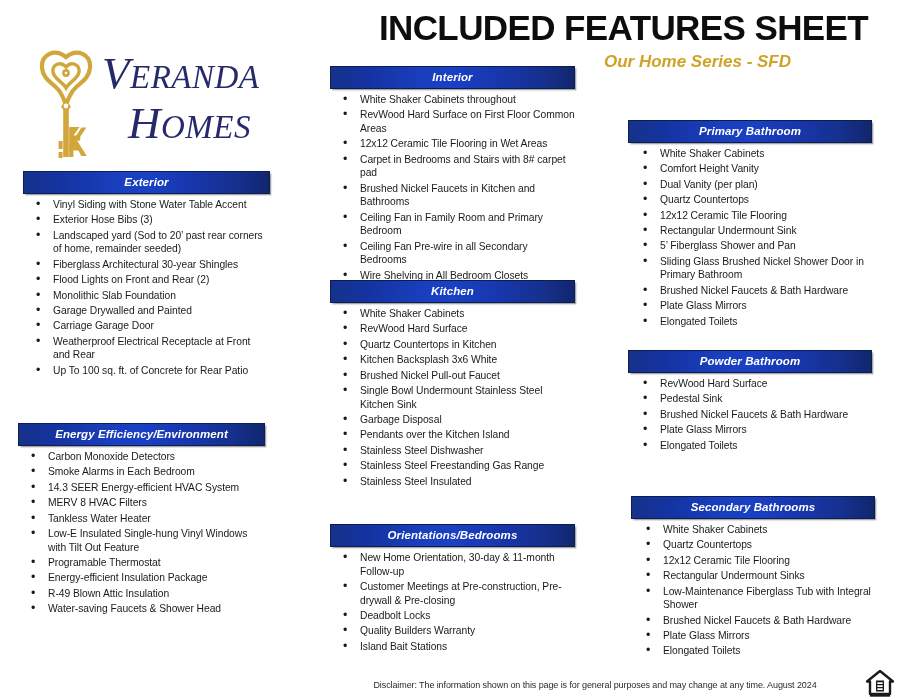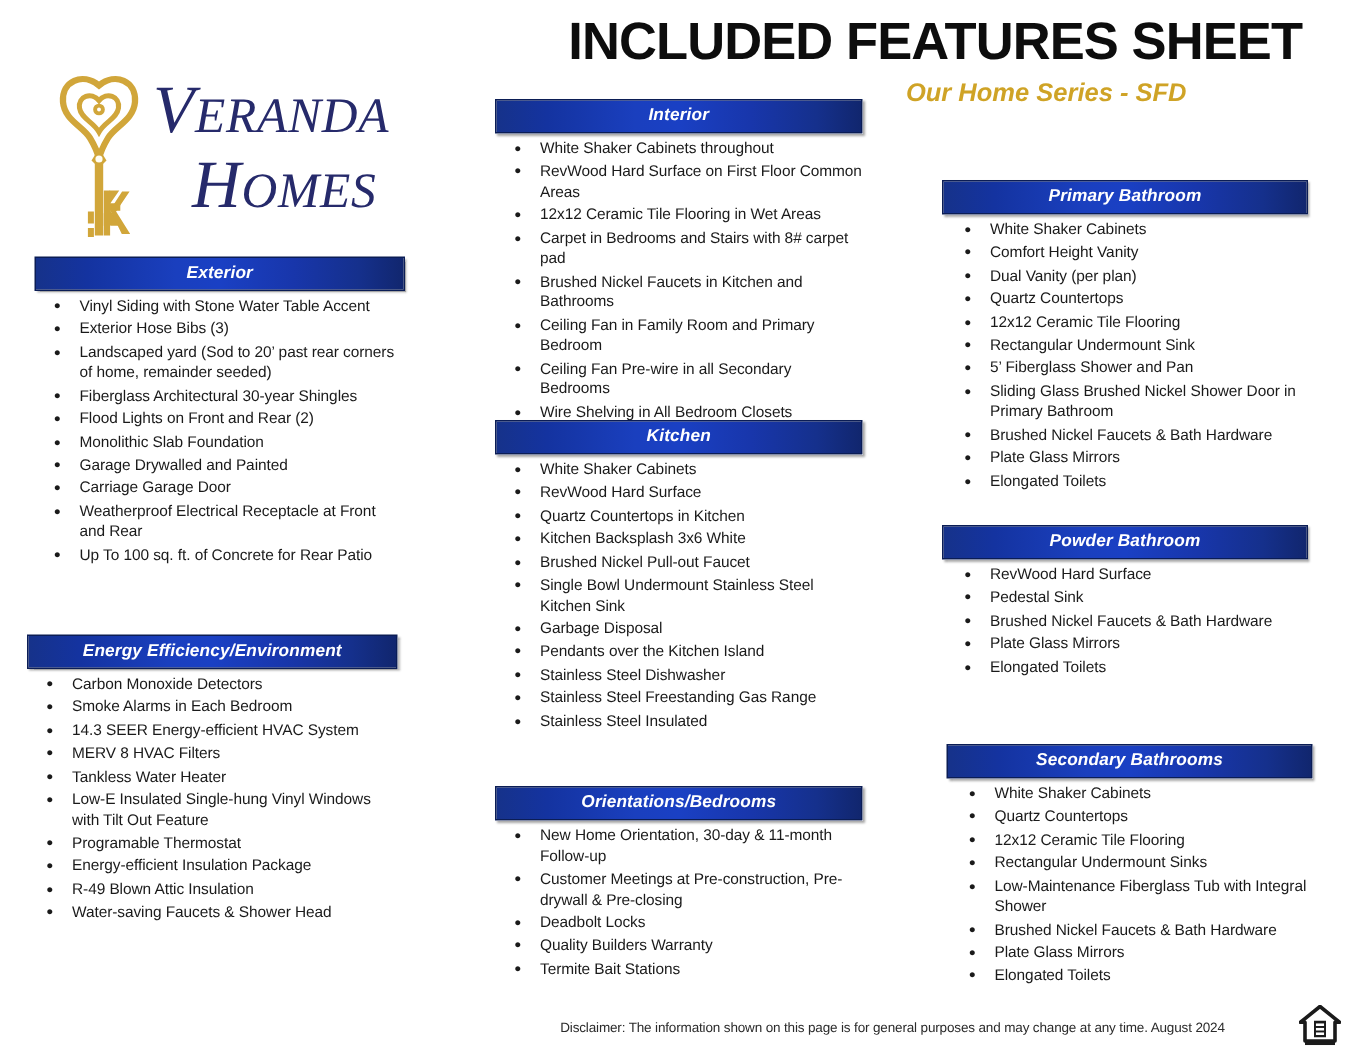--- a/index.html
+++ b/index.html
@@ -271,21 +271,21 @@
       </ul>
   </div>
 
   <div class="section" id="sec-orient">
     <div class="sec-banner">Orientations/Bedrooms</div>
     <ul class="sec-list">
         <li>New Home Orientation, 30-day &amp; 11-month Follow-up</li>
         <li>Customer Meetings at Pre-construction, Pre-drywall &amp; Pre-closing</li>
         <li>Deadbolt Locks</li>
         <li>Quality Builders Warranty</li>
-        <li>Termite Bait Stations</li>
+        <li>Island Bait Stations</li>
       </ul>
   </div>
 
   <div class="section" id="sec-primary">
     <div class="sec-banner">Primary Bathroom</div>
     <ul class="sec-list">
         <li>White Shaker Cabinets</li>
         <li>Comfort Height Vanity</li>
         <li>Dual Vanity (per plan)</li>
         <li>Quartz Countertops</li>

